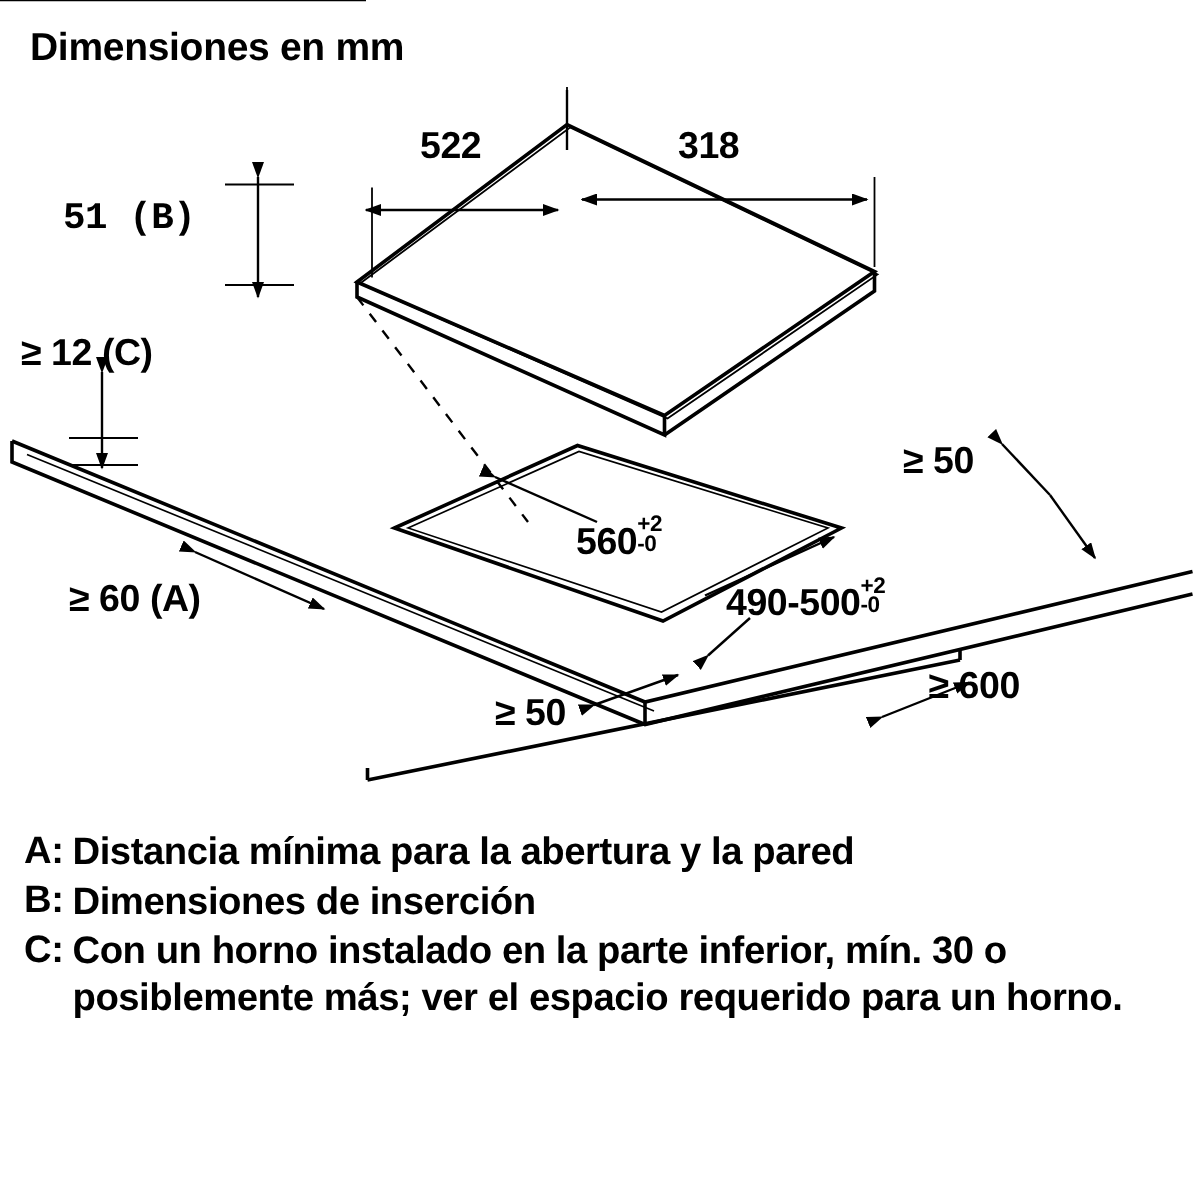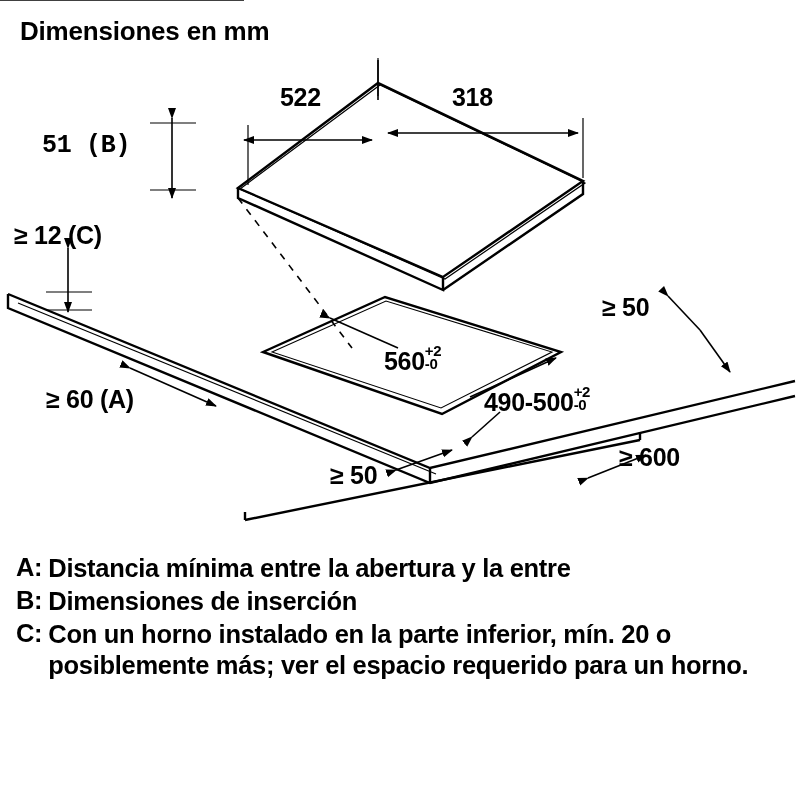--- a/index.html
+++ b/index.html
@@ -184,25 +184,25 @@
   </div>
 
   <div class="lbl dim" style="left:602px; top:294px;">≥ 50</div>
   <div class="lbl dim" style="left:46px; top:386px;">≥ 60 (A)</div>
   <div class="lbl dim" style="left:330px; top:462px;">≥ 50</div>
   <div class="lbl dim" style="left:583px; top:444px;margin-left:36px;">≥ 600</div>
 
   <div id="legend">
     <div class="legend-row">
       <div class="legend-key">A:</div>
-      <div class="legend-text">Distancia mínima entre la abertura y la entre</div>
+      <div class="legend-text">Distancia mínima para la abertura y la pared</div>
     </div>
     <div class="legend-row">
       <div class="legend-key">B:</div>
       <div class="legend-text">Dimensiones de inserción</div>
     </div>
     <div class="legend-row">
       <div class="legend-key">C:</div>
-      <div class="legend-text">Con un horno instalado en la parte inferior, mín. 20 o posiblemente más; ver el espacio requerido para un horno.</div>
+      <div class="legend-text">Con un horno instalado en la parte inferior, mín. 30 o posiblemente más; ver el espacio requerido para un horno.</div>
     </div>
   </div>
 
 </div>
 
 </body></html>

